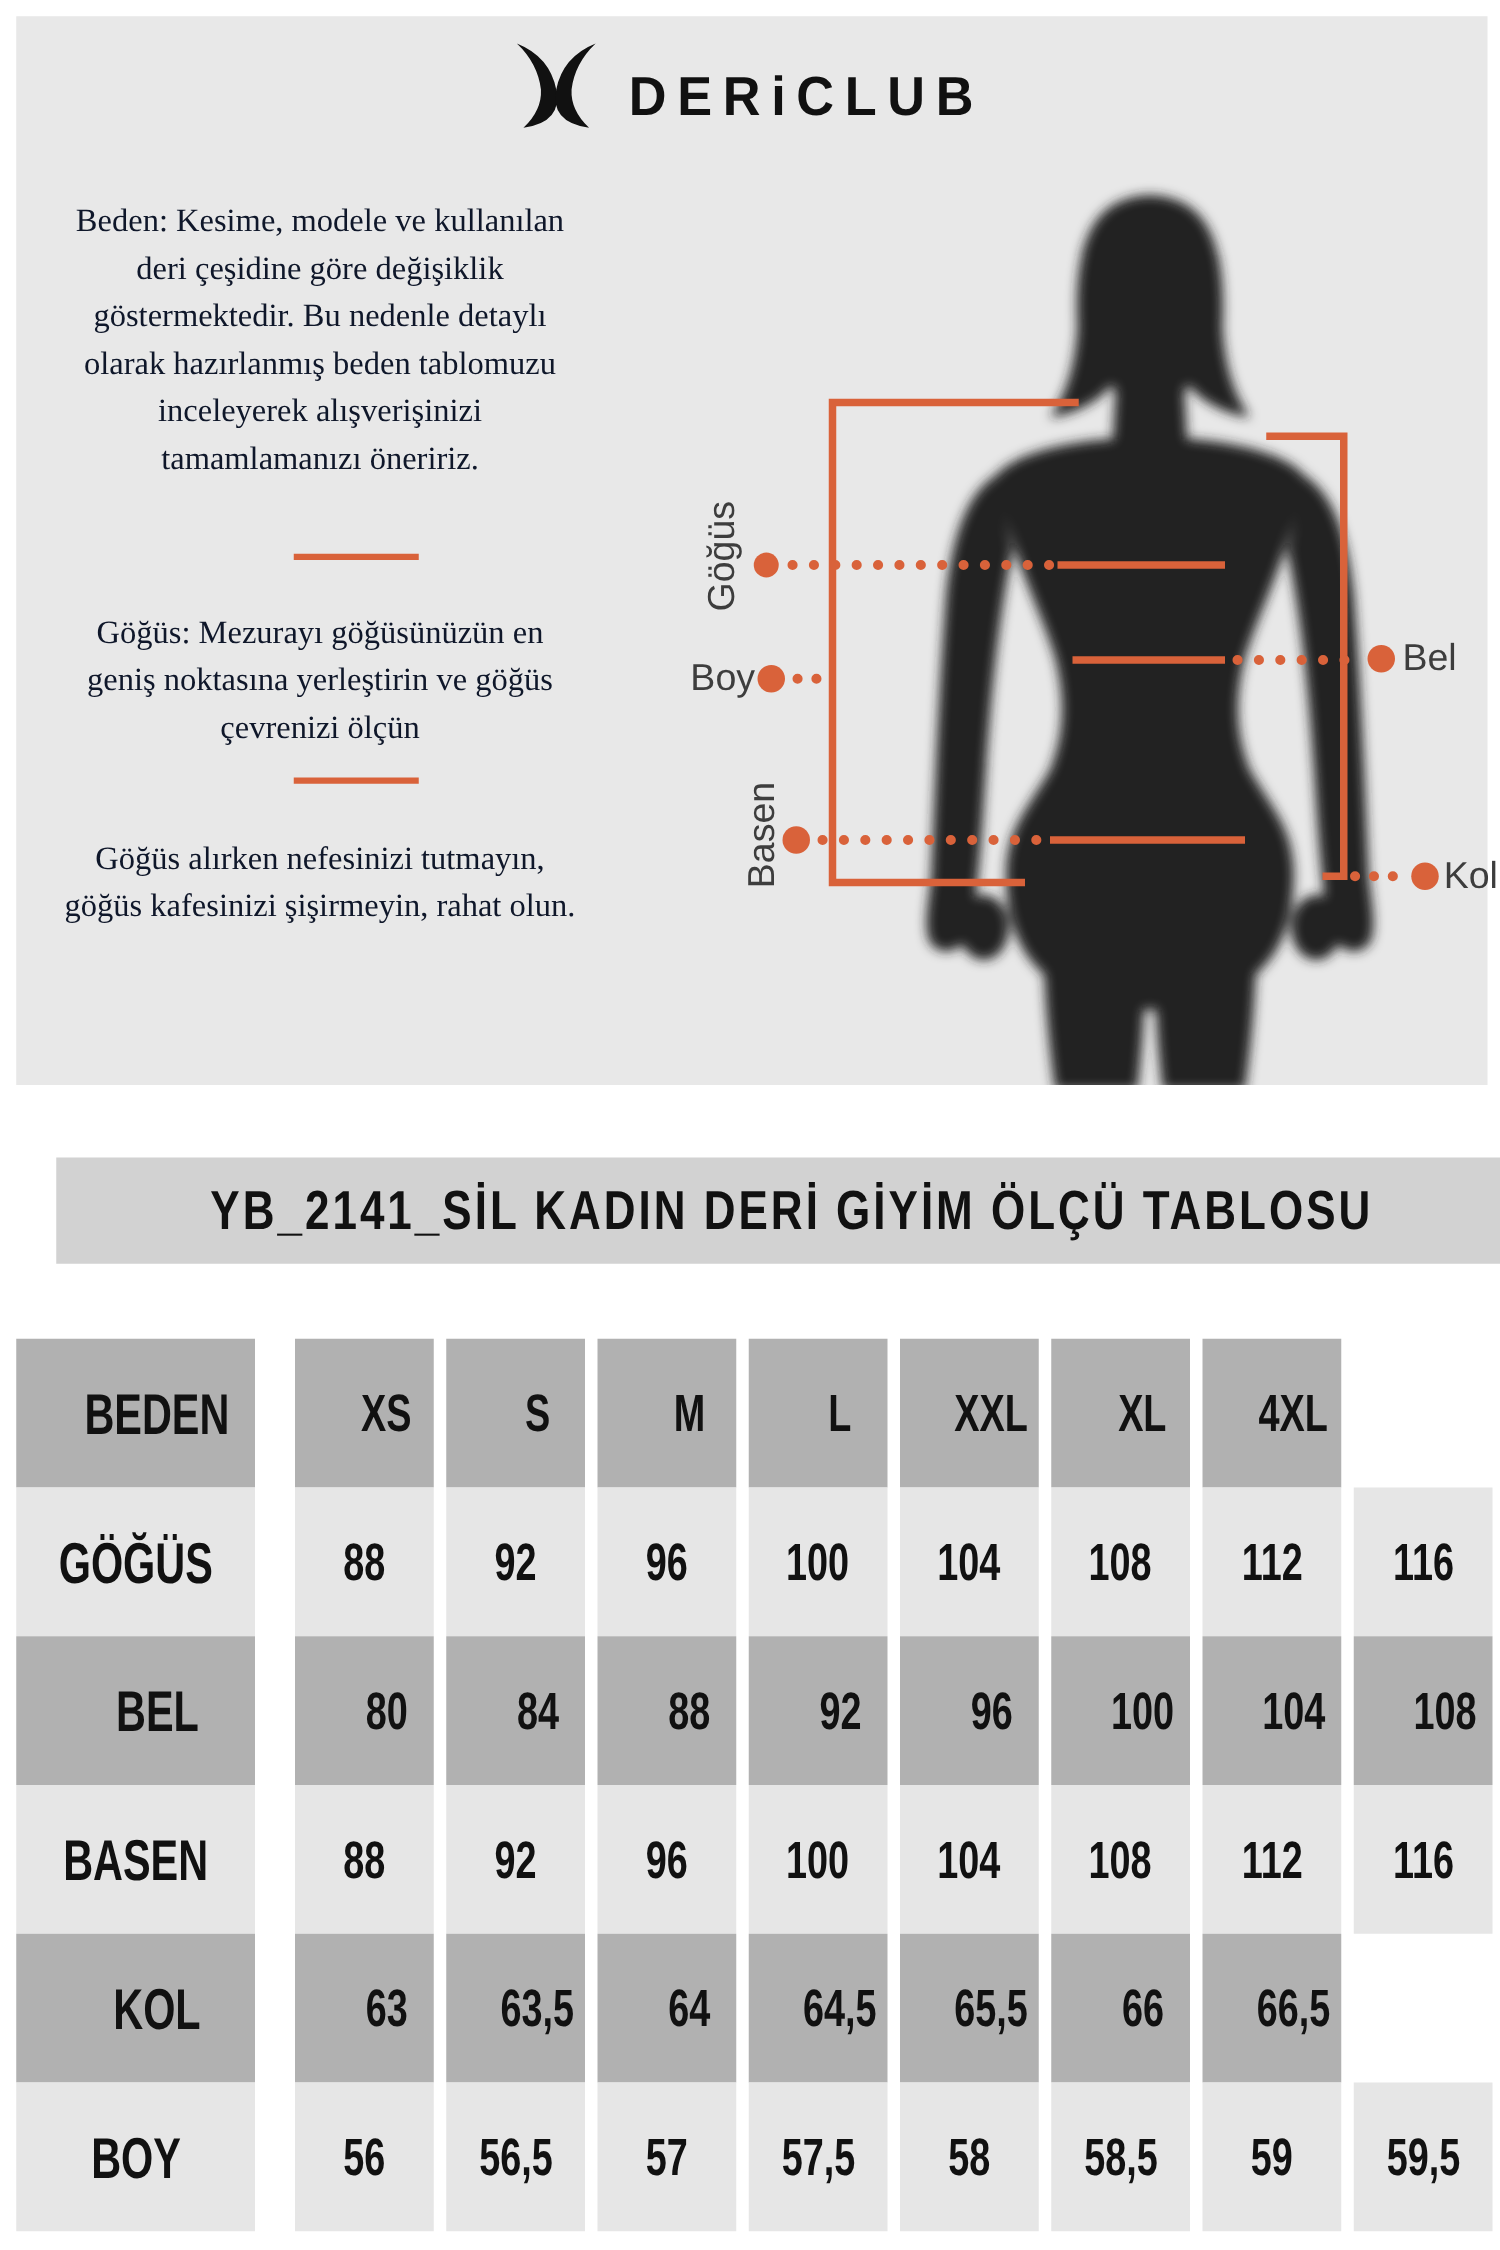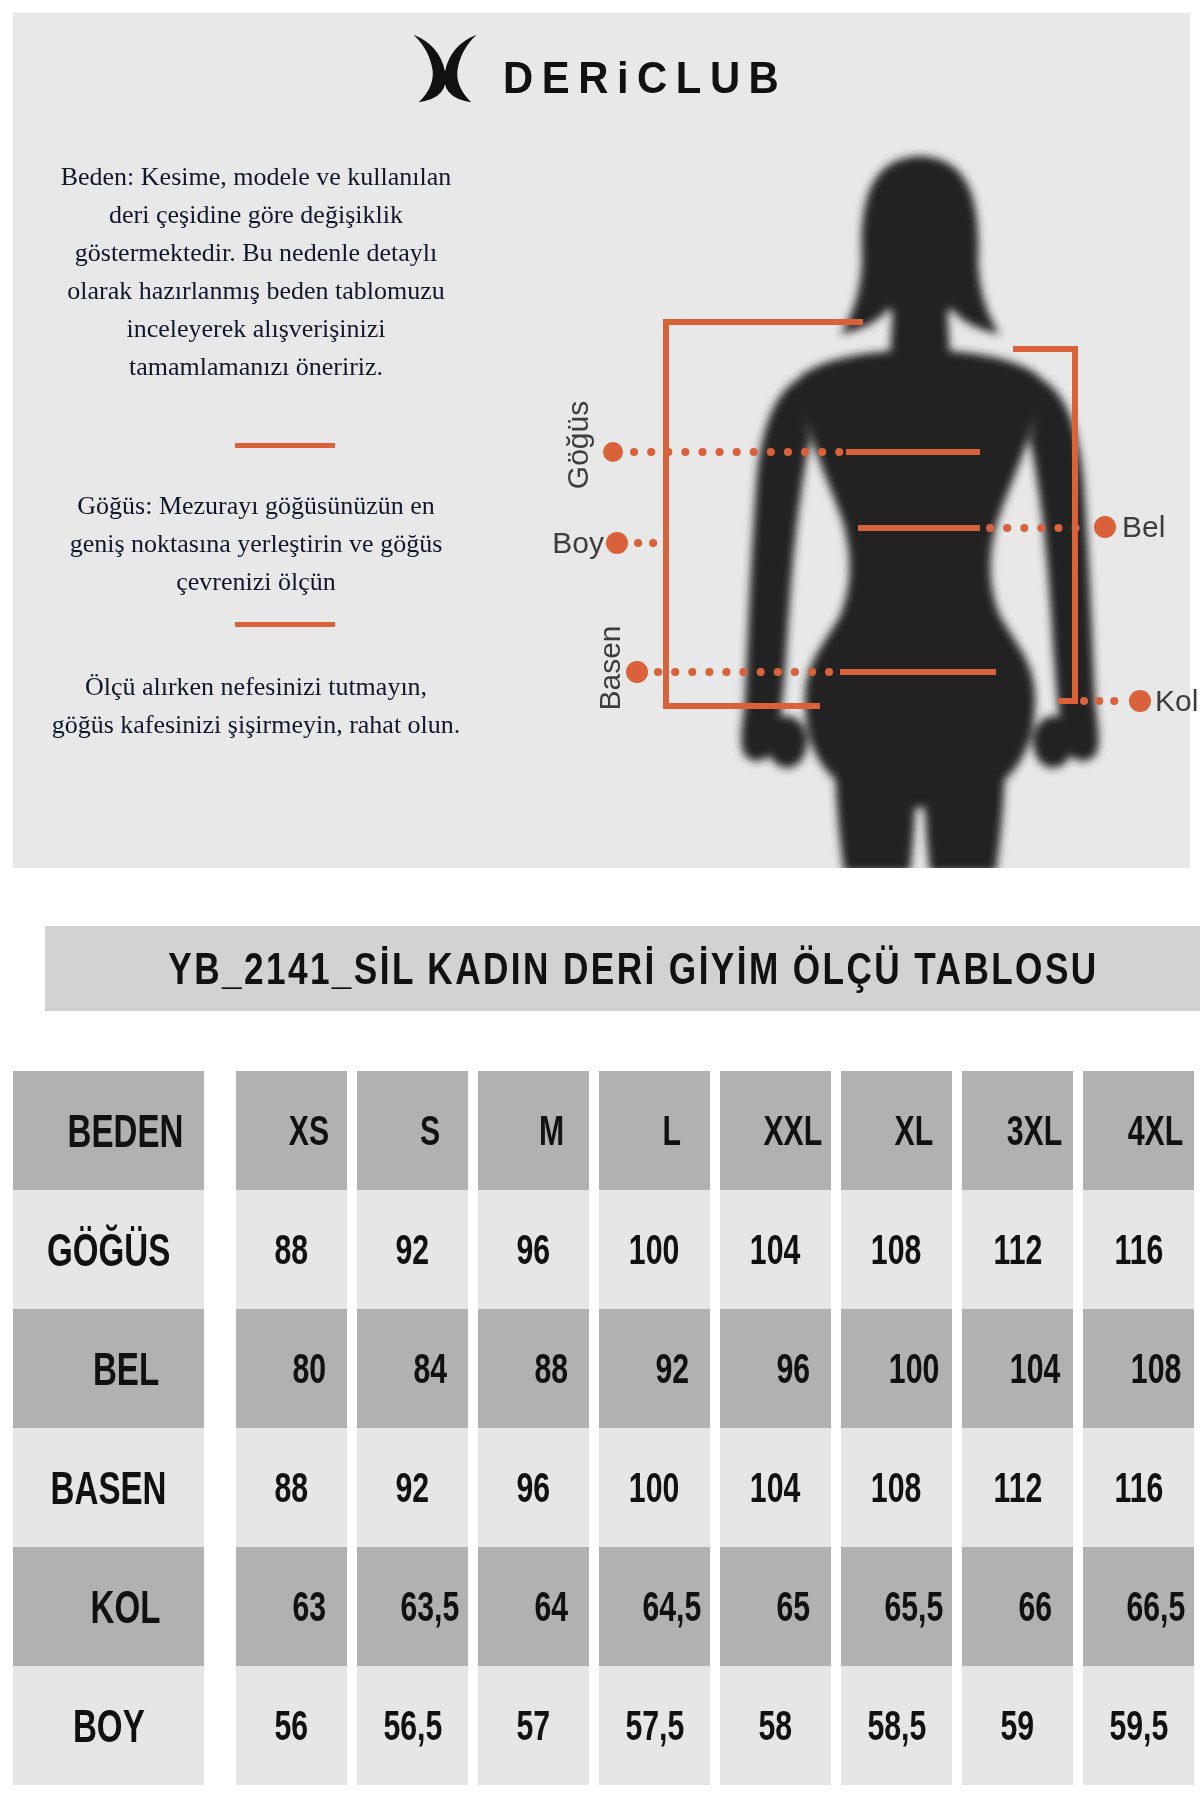--- a/index.html
+++ b/index.html
@@ -85,21 +85,21 @@
 deri çeşidine göre değişiklik
 göstermektedir. Bu nedenle detaylı
 olarak hazırlanmış beden tablomuzu
 inceleyerek alışverişinizi
 tamamlamanızı öneririz.</p>
       <div class="divider d1"></div>
       <p class="p2">Göğüs: Mezurayı göğüsünüzün en
 geniş noktasına yerleştirin ve göğüs
 çevrenizi ölçün</p>
       <div class="divider d2"></div>
-      <p class="p3">Ölçü alırken nefesinizi tutmayın,
+      <p class="p3">Göğüs alırken nefesinizi tutmayın,
 göğüs kafesinizi şişirmeyin, rahat olun.</p>
     </div>
 
     <svg class="diagram-svg" viewBox="13 13 1177 855" width="1177" height="855">
       <defs>
         <filter id="soft" x="-15%" y="-15%" width="130%" height="130%">
           <feGaussianBlur stdDeviation="4.5"></feGaussianBlur>
         </filter>
       </defs>
 
@@ -196,23 +196,20 @@
       <div class="cell gray">
           <span class="cnd t-size">L</span>
         </div>
       <div class="cell gray">
           <span class="cnd t-size">XXL</span>
         </div>
       <div class="cell gray">
           <span class="cnd t-size">XL</span>
         </div>
       <div class="cell gray">
-          <span class="cnd t-size">3XL</span>
-        </div>
-      <div class="cell gray">
           <span class="cnd t-size">4XL</span>
         </div>
     </div>
 
     <div class="trow">
       <div class="cell light">
           <span class="cnd t-label">GÖĞÜS</span>
         </div>
       <div class="spacer"></div>
       <div class="cell light">
@@ -312,23 +309,20 @@
           <span class="cnd t-val">63</span>
         </div>
       <div class="cell gray">
           <span class="cnd t-val">63,5</span>
         </div>
       <div class="cell gray">
           <span class="cnd t-val">64</span>
         </div>
       <div class="cell gray">
           <span class="cnd t-val">64,5</span>
-        </div>
-      <div class="cell gray">
-          <span class="cnd t-val">65</span>
         </div>
       <div class="cell gray">
           <span class="cnd t-val">65,5</span>
         </div>
       <div class="cell gray">
           <span class="cnd t-val">66</span>
         </div>
       <div class="cell gray">
           <span class="cnd t-val">66,5</span>
         </div>

